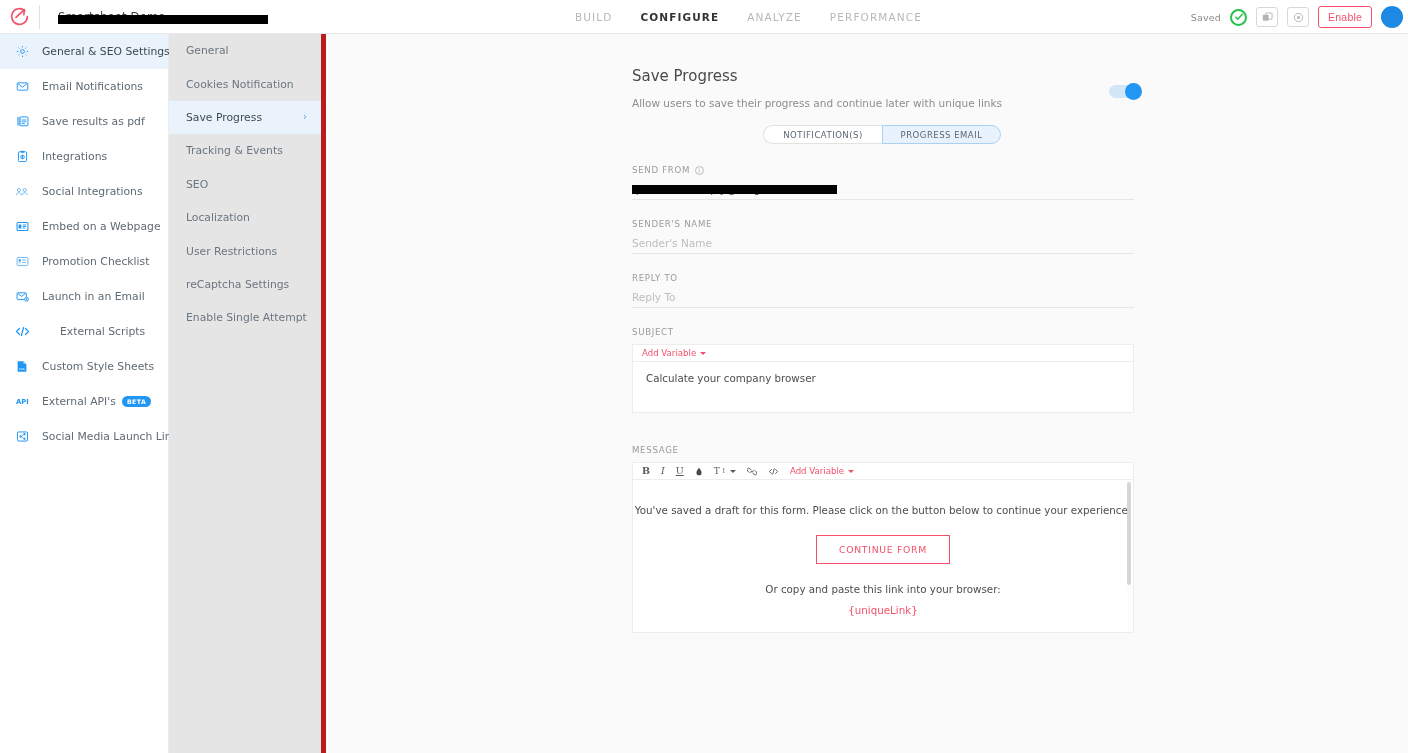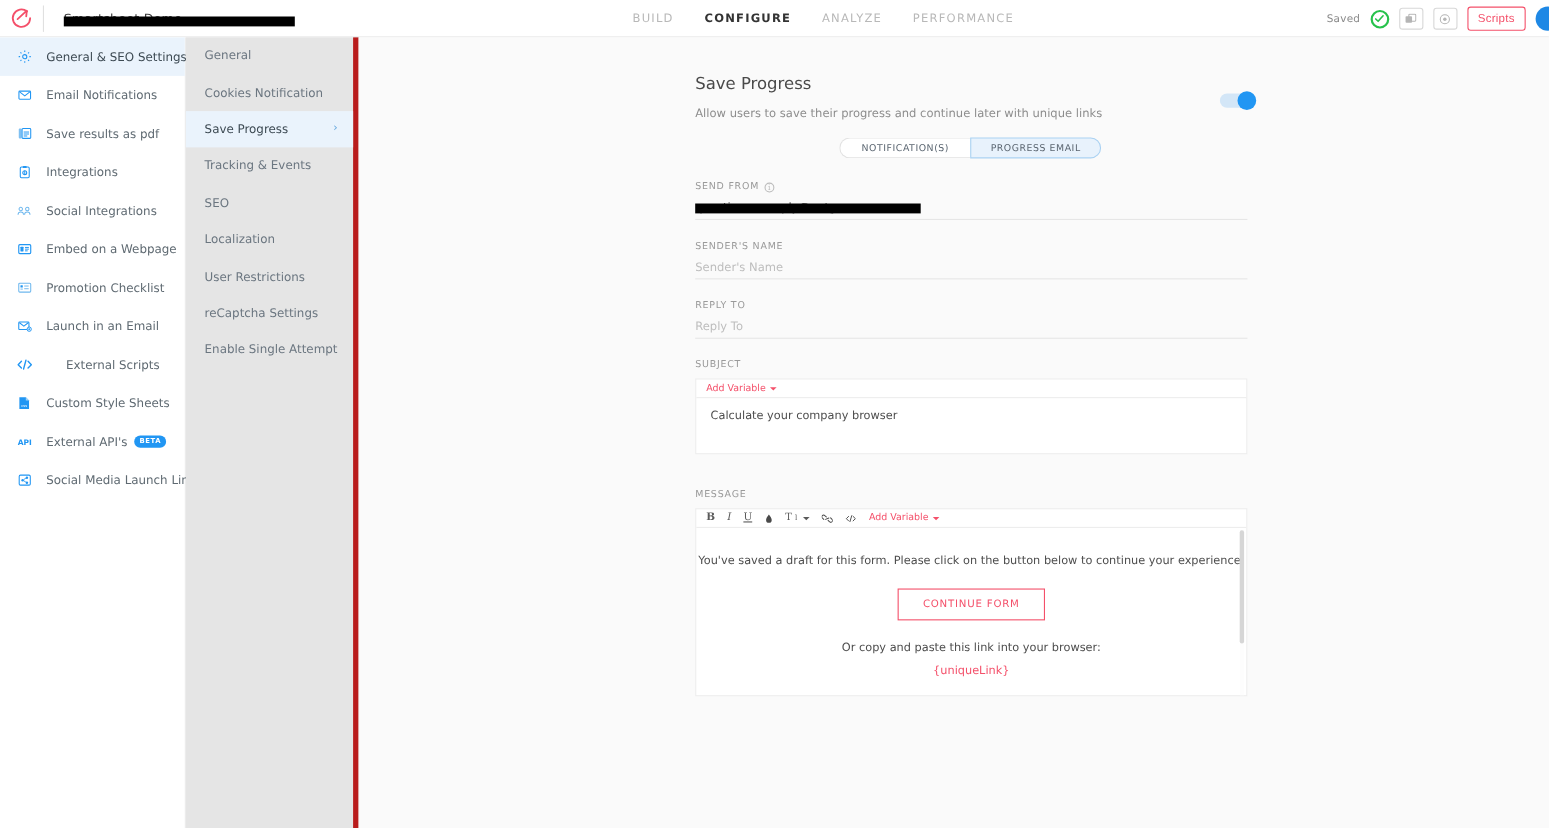--- a/index.html
+++ b/index.html
@@ -36,21 +36,21 @@
     display: flex; align-items: center; gap: 28px;
   }
   .topnav a {
     font-size: 10.5px; letter-spacing: 1.1px; color: #b8b8b8;
     text-decoration: none; cursor: pointer;
   }
   .topnav a.active { color: #333; font-weight: bold; }
 
   .topright {
     position: absolute; right: 0; top: 0; height: 34px;
-    display: flex; align-items: center; gap: 9px; padding-right: 1px;
+    display: flex; align-items: center; gap: 9px; padding-right: 16px;
   }
   .saved-label { font-size: 9.5px; color: #8a8a8a; letter-spacing: .2px; }
   .saved-check {
     width: 17px; height: 17px; border-radius: 50%;
     border: 2px solid #27c24c; display: flex; align-items: center; justify-content: center;
   }
   .saved-check svg { display: block; }
   .icon-btn {
     width: 22px; height: 20px; border: 1px solid #d8d8d8; border-radius: 3px;
     background: #fff; display: flex; align-items: center; justify-content: center;
@@ -248,21 +248,21 @@
         <rect x="1" y="3.5" width="7.5" height="7.5" rx="1" fill="#b5b5b5"></rect>
         <rect x="4.8" y="1.2" width="8" height="8" rx="1" fill="none" stroke="#b5b5b5" stroke-width="1.2"></rect>
       </svg>
     </span>
     <span class="icon-btn">
       <svg width="11" height="11" viewBox="0 0 14 14">
         <circle cx="7" cy="7" r="5.3" fill="none" stroke="#b5b5b5" stroke-width="1.2"></circle>
         <circle cx="7" cy="7" r="2" fill="#b5b5b5"></circle>
       </svg>
     </span>
-    <button class="publish-btn">Scripts</button>
+    <button class="publish-btn">Enable</button>
     <span class="avatar"></span>
   </div>
 </div>
 
 <aside class="sidebar">
 
   <div class="side-item active">
     <span class="side-ico">
       <svg width="13" height="13" viewBox="0 0 16 16" fill="none" stroke="#2196f3" stroke-width="1.2">
         <circle cx="8" cy="8" r="2.3"></circle>

